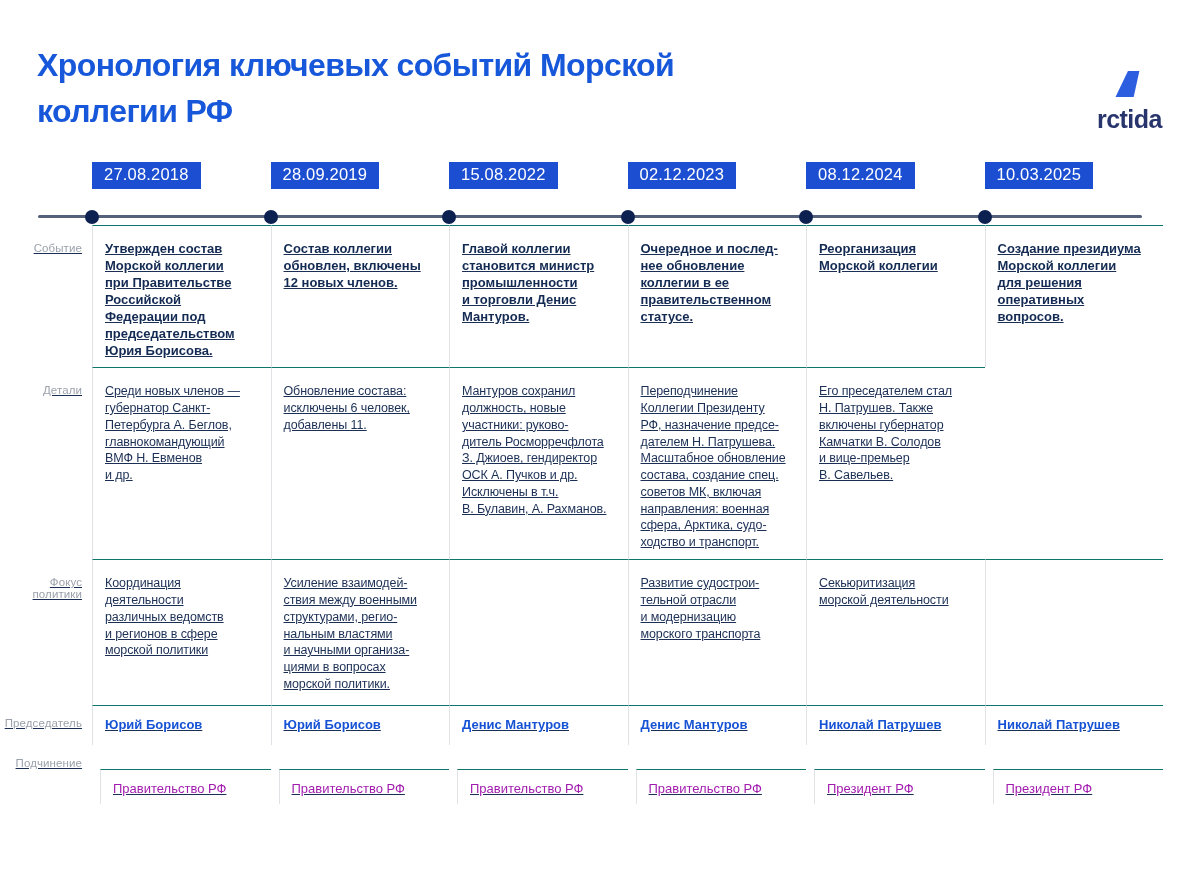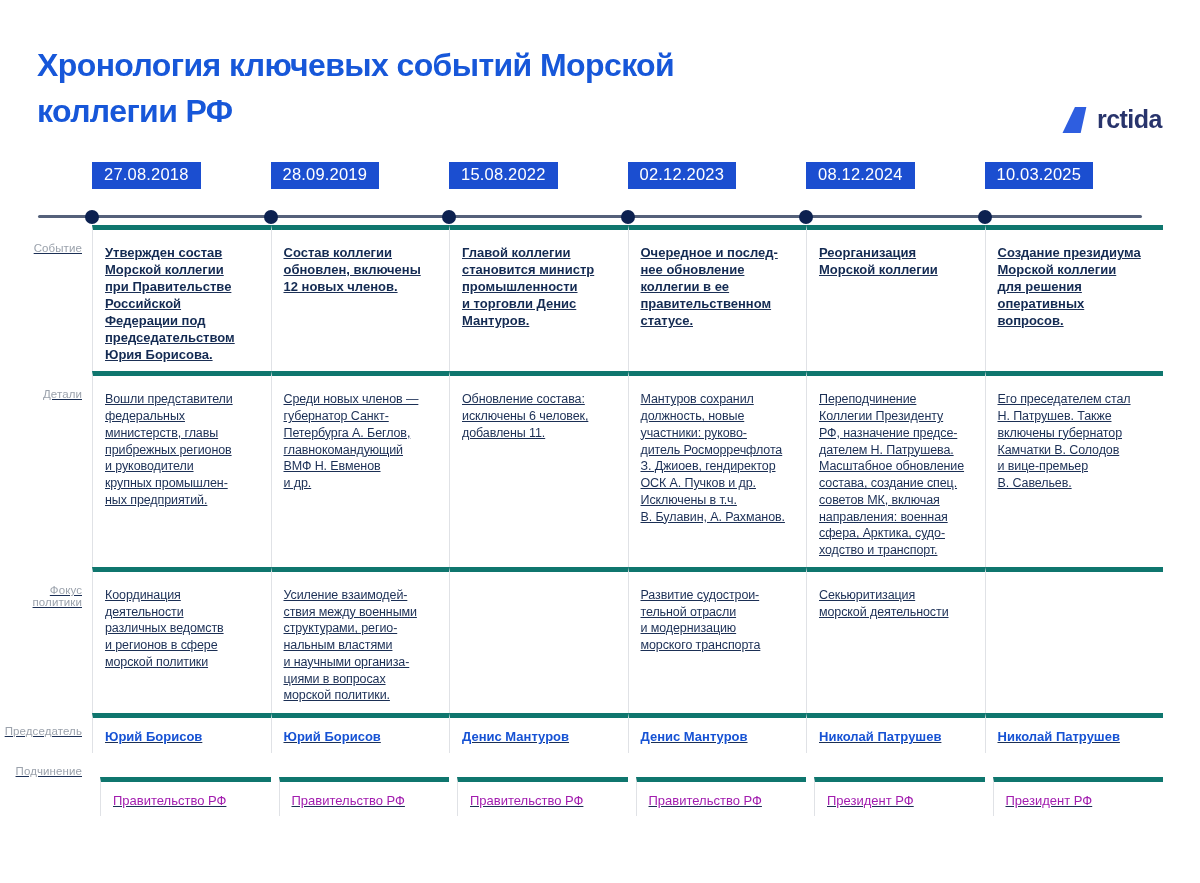--- a/index.html
+++ b/index.html
@@ -11,21 +11,21 @@
     overflow: hidden;
   }
   .header {
     display: flex; justify-content: space-between; align-items: flex-end;
     margin: 42px 38px 0 37px;
   }
   .title {
     font-size: 32px; font-weight: 800; color: #1757d9;
     line-height: 1.44; letter-spacing: -0.6px; white-space: pre-line;
   }
-  .logo { display: flex; align-items: center; gap: 7px; margin-top: 0; }
+  .logo { display: flex; align-items: center; gap: 7px; margin-top: 0; flex-direction: column; }
   .logo-glyph { width: 28px; height: 28px; display: block; }
   .logo-text {
     font-size: 25px; font-weight: 700; color: #28346c; letter-spacing: -0.5px;
   }
 
   
   .timeline { position: relative; margin-top: 28px; height: 63px; }
   .tl-line {
     position: absolute; left: 38px; right: 58px; top: 53px; height: 3px;
     background: #55617a; border-radius: 2px;
@@ -43,21 +43,21 @@
   }
   .tl-dot {
     position: absolute; left: -7px; top: 48px;
     width: 14px; height: 14px; border-radius: 50%; background: #0c2150;
   }
 
   
   .table { margin-right: 37px; text-decoration: underline; }
   .row { display: grid; grid-template-columns: 92px repeat(6, 1fr); }
   .cell {
-    border-left: 1px solid #e0e2e6; border-top: 5px solid #0f766e;
+    border-left: 1px solid #e0e2e6; border-top: 1px solid #0f766e;
     padding: 15px 6px 8px 12px;
     white-space: pre-line; overflow-wrap: break-word;
   }
   .label-cell {
     border: none; text-align: right;
     padding: 17px 10px 0 0;
     color: #9ba2ac; font-size: 11.5px; letter-spacing: 0.1px; font-weight: 400;
     white-space: pre-line;
   }
   .row-event       { min-height: 140px; }
@@ -156,27 +156,20 @@
 Морской коллегии</div>
       <div class="cell">Создание президиума
 Морской коллегии
 для решения
 оперативных
 вопросов.</div>
     </div>
 
     <div class="row row-details">
       <div class="cell label-cell">Детали</div>
-      <div class="cell">Вошли представители
-федеральных
-министерств, главы
-прибрежных регионов
-и руководители
-крупных промышлен-
-ных предприятий.</div>
       <div class="cell">Среди новых членов —
 губернатор Санкт-
 Петербурга А. Беглов,
 главнокомандующий
 ВМФ Н. Евменов
 и др.</div>
       <div class="cell">Обновление состава:
 исключены 6 человек,
 добавлены 11.</div>
       <div class="cell">Мантуров сохранил

